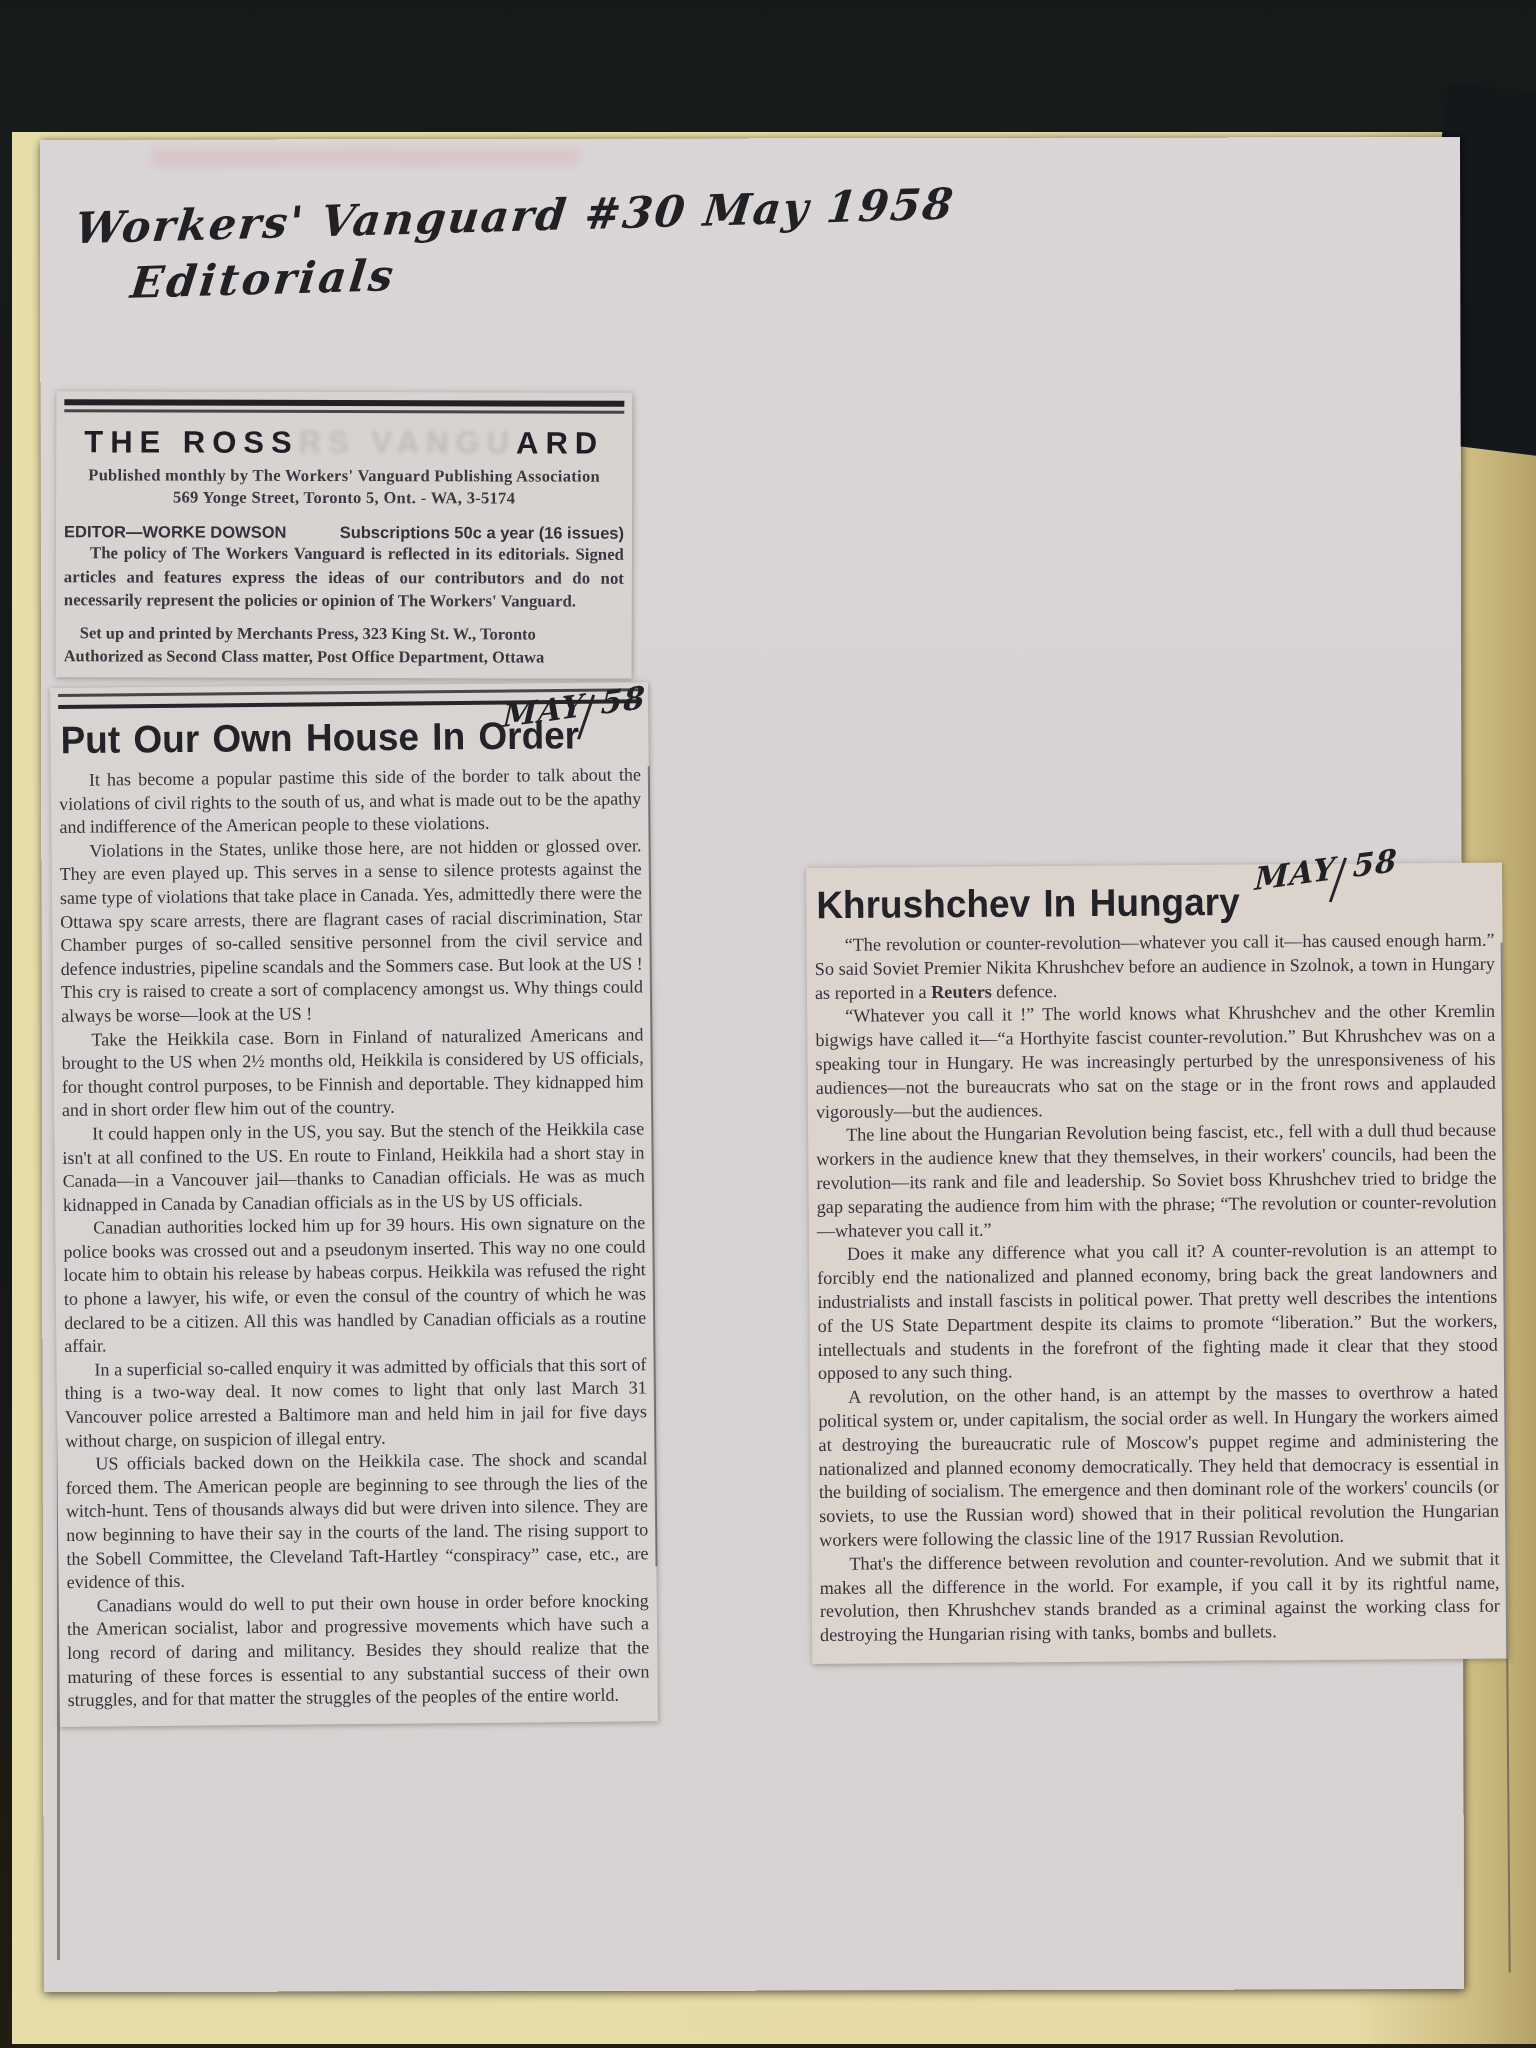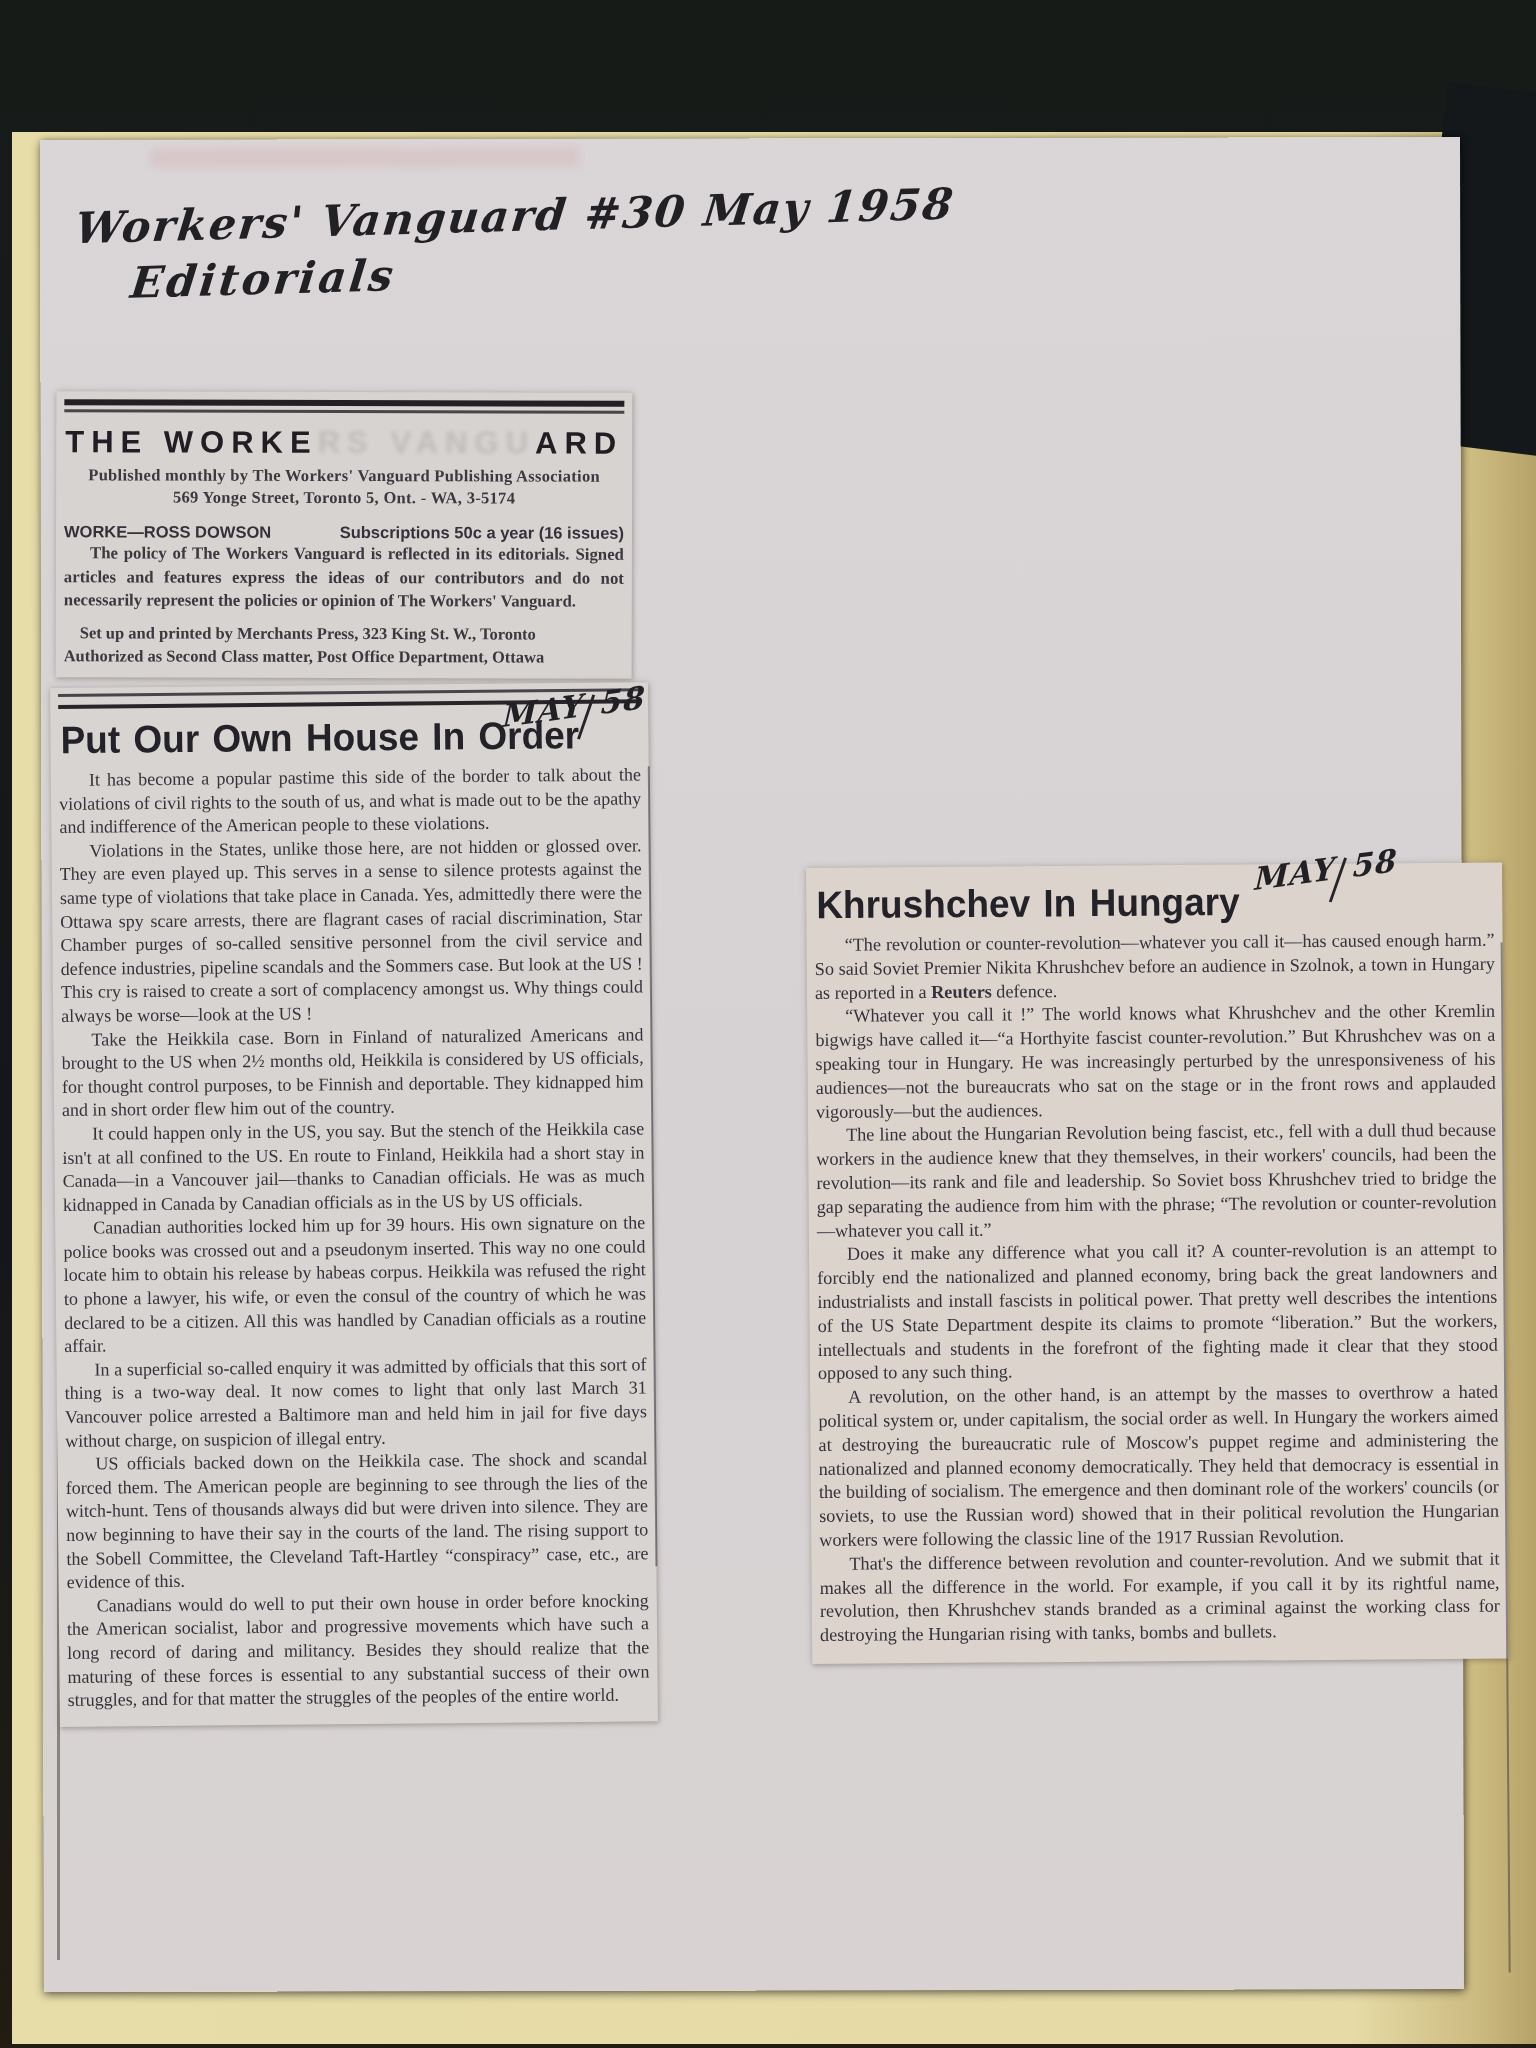--- a/index.html
+++ b/index.html
@@ -111,28 +111,28 @@
 
   <div class="hand hand-note">
     <div>Workers' Vanguard #30 May 1958</div>
     <div class="l2">Editorials</div>
   </div>
 
   <div class="clipping masthead">
     <div class="rule-heavy" style="margin-top:8px;"></div>
     <div class="rule-thin" style="margin-top:4px;"></div>
     <div class="mast-title">
-      <span>THE WORKE</span><span class="faded">RS VANGU</span><span>ARD</span>
+      <span>THE ROSS</span><span class="faded">RS VANGU</span><span>ARD</span>
     </div>
     <div class="mast-pub">
       <div>Published monthly by The Workers' Vanguard Publishing Association</div>
       <div>569 Yonge Street, Toronto 5, Ont.  -  WA, 3-5174</div>
     </div>
     <div class="mast-editor">
-      <span>WORKE—ROSS DOWSON</span>
+      <span>EDITOR—WORKE DOWSON</span>
       <span>Subscriptions 50c a year (16 issues)</span>
     </div>
     <div class="mast-policy">The policy of The Workers Vanguard is reflected in its editorials. Signed articles and features express the ideas of our contributors and do not necessarily represent the policies or opinion of The Workers' Vanguard.</div>
     <div class="mast-printer">
       <div class="p1">Set up and printed by Merchants Press, 323 King St. W., Toronto</div>
       <div>Authorized as Second Class matter, Post Office Department, Ottawa</div>
     </div>
   </div>
 
   <div class="clipping article1">

